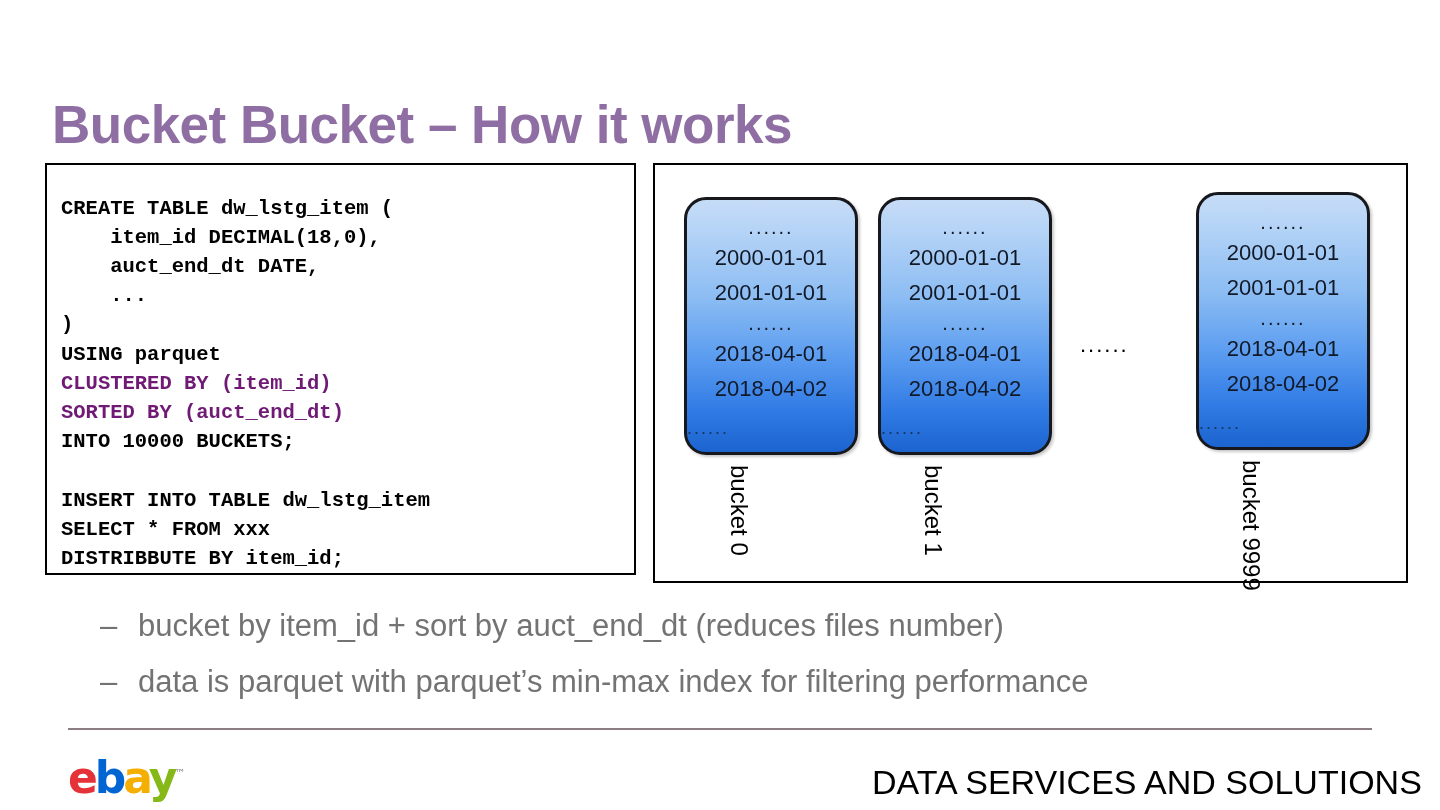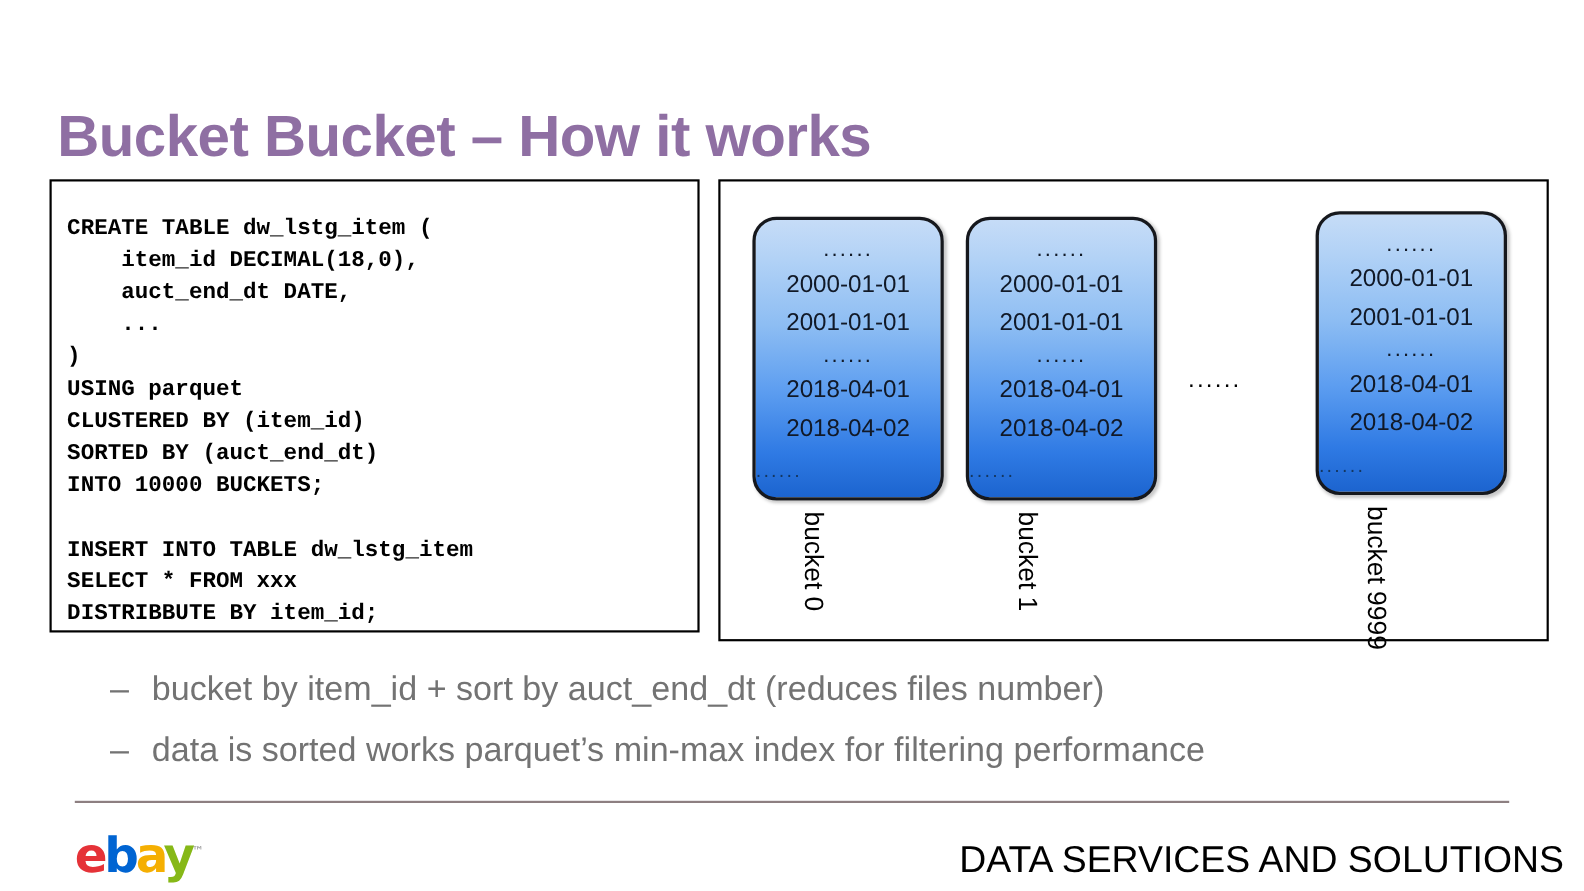--- a/index.html
+++ b/index.html
@@ -44,21 +44,21 @@
     position: absolute;
     left: 14px;
     top: 8px;
     font-family: "Liberation Mono", "DejaVu Sans Mono", monospace;
     font-size: 20.5px;
     line-height: 29.2px;
     color: #000000;
     white-space: pre;
   }
   .code-line { display: block; min-height: 29.2px; }
-  .code-line.sql-red { color: #000000; }
+  .code-line.sql-red { color: #701a75; }
 
   
   #diagram-panel {
     position: absolute;
     left: 653px;
     top: 163px;
     width: 755px;
     height: 420px;
     border: 2px solid #000000;
     background: #ffffff;
@@ -228,20 +228,20 @@
         <div class="bucket-row">2018-04-01</div>
         <div class="bucket-row">2018-04-02</div>
       </div>
       <div class="bucket-row ellipsis-bottom">......</div>
     </div>
     <div class="bucket-label" style="left: 610px; top: 295px;">bucket 9999</div>
   </div>
 
 <div id="bullets">
     <div class="bullet-line"><span class="bullet-dash">–</span><span>bucket by item_id + sort by auct_end_dt (reduces files number)</span></div>
-    <div class="bullet-line"><span class="bullet-dash">–</span><span>data is sorted works parquet’s min-max index for filtering performance</span></div>
+    <div class="bullet-line"><span class="bullet-dash">–</span><span>data is parquet with parquet’s min-max index for filtering performance</span></div>
   </div>
 
 <div id="footer-rule"></div>
 
 <div id="ebay-logo"><span class="e">e</span><span class="b">b</span><span class="a">a</span><span class="y">y</span><span class="tm">™</span></div>
 
 <div id="footer-tagline">DATA SERVICES AND SOLUTIONS</div>
 
 </body></html>

